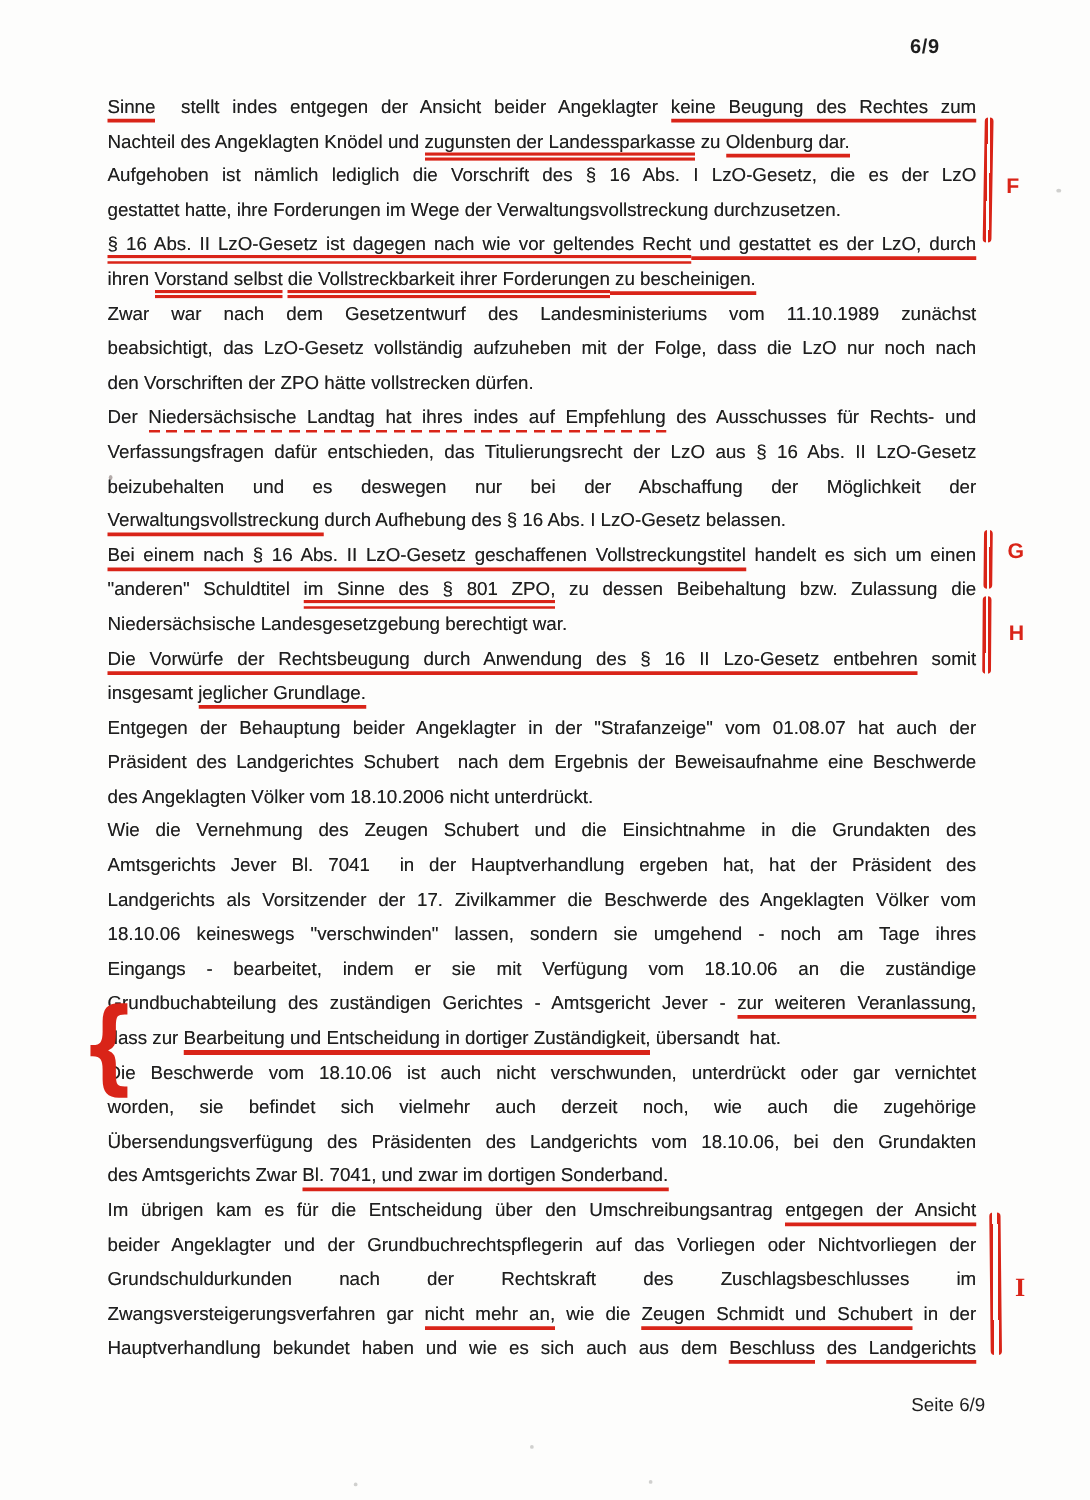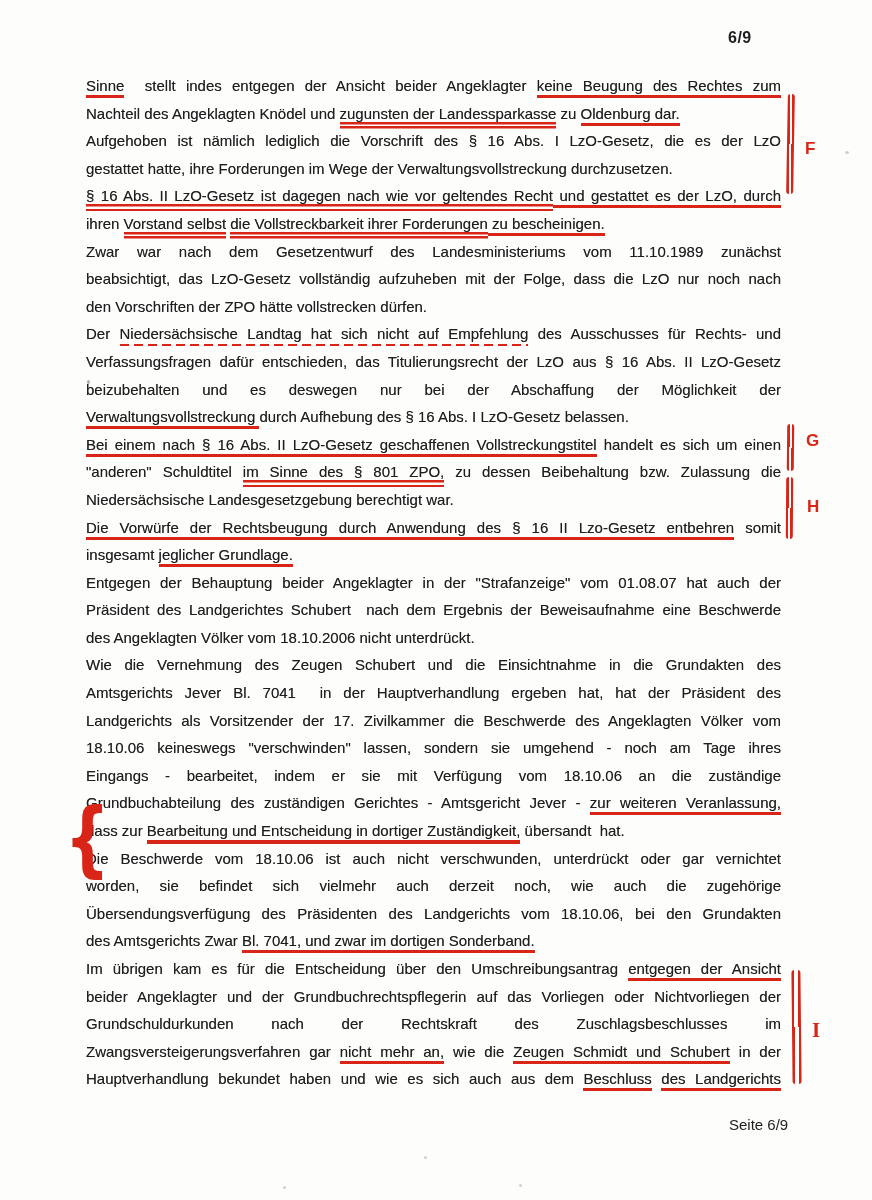--- a/index.html
+++ b/index.html
@@ -62,21 +62,21 @@
       <div class="block">
         <div class="line"><span class="rl single">Sinne</span><span>&nbsp; stellt indes entgegen der Ansicht beider Angeklagter </span><span class="rl single">keine Beugung des Rechtes zum</span></div>
         <div class="line last"><span>Nachteil des Angeklagten Knödel und </span><span class="rl double">zugunsten der Landessparkasse</span><span> zu </span><span class="rl single">Oldenburg dar.</span></div>
         <div class="line"><span>Aufgehoben ist nämlich lediglich die Vorschrift des § 16 Abs. I LzO-Gesetz, die es der LzO</span></div>
         <div class="line last"><span>gestattet hatte, ihre Forderungen im Wege der Verwaltungsvollstreckung durchzusetzen.</span></div>
         <div class="line"><span class="rl double">§ 16 Abs. II LzO-Gesetz ist dagegen nach wie vor geltendes Recht</span><span class="rl single"> und gestattet es der LzO, durch</span></div>
         <div class="line last"><span>ihren </span><span class="rl double">Vorstand selbst</span><span> </span><span class="rl double">die Vollstreckbarkeit ihrer Forderungen</span><span class="rl single"> zu bescheinigen.</span></div>
         <div class="line"><span>Zwar war nach dem Gesetzentwurf des Landesministeriums vom 11.10.1989 zunächst</span></div>
         <div class="line"><span>beabsichtigt, das LzO-Gesetz vollständig aufzuheben mit der Folge, dass die LzO nur noch nach</span></div>
         <div class="line last"><span>den Vorschriften der ZPO hätte vollstrecken dürfen.</span></div>
-        <div class="line"><span>Der </span><span class="rl dashed">Niedersächsische Landtag hat sich nicht auf Empfehlung</span><span> des Ausschusses für Rechts- und</span></div>
+        <div class="line"><span>Der </span><span class="rl dashed">Niedersächsische Landtag hat ihres indes auf Empfehlung</span><span> des Ausschusses für Rechts- und</span></div>
         <div class="line"><span>Verfassungsfragen dafür entschieden, das Titulierungsrecht der LzO aus § 16 Abs. II LzO-Gesetz</span></div>
         <div class="line"><span>beizubehalten und es deswegen nur bei der Abschaffung der Möglichkeit der</span></div>
         <div class="line last"><span class="rl single">Verwaltungsvollstreckung </span><span>durch Aufhebung des § 16 Abs. I LzO-Gesetz belassen.</span></div>
         <div class="line"><span class="rl single">Bei einem nach § 16 Abs. II LzO-Gesetz geschaffenen Vollstreckungstitel</span><span> handelt es sich um einen</span></div>
         <div class="line"><span>"anderen" Schuldtitel </span><span class="rl double">im Sinne des § 801 ZPO,</span><span> zu dessen Beibehaltung bzw. Zulassung die</span></div>
         <div class="line last"><span>Niedersächsische Landesgesetzgebung berechtigt war.</span></div>
         <div class="line"><span class="rl single">Die Vorwürfe der Rechtsbeugung durch Anwendung des § 16 II Lzo-Gesetz entbehren</span><span> somit</span></div>
         <div class="line last"><span>insgesamt </span><span class="rl single">jeglicher Grundlage.</span></div>
       </div>
       <div class="block">

